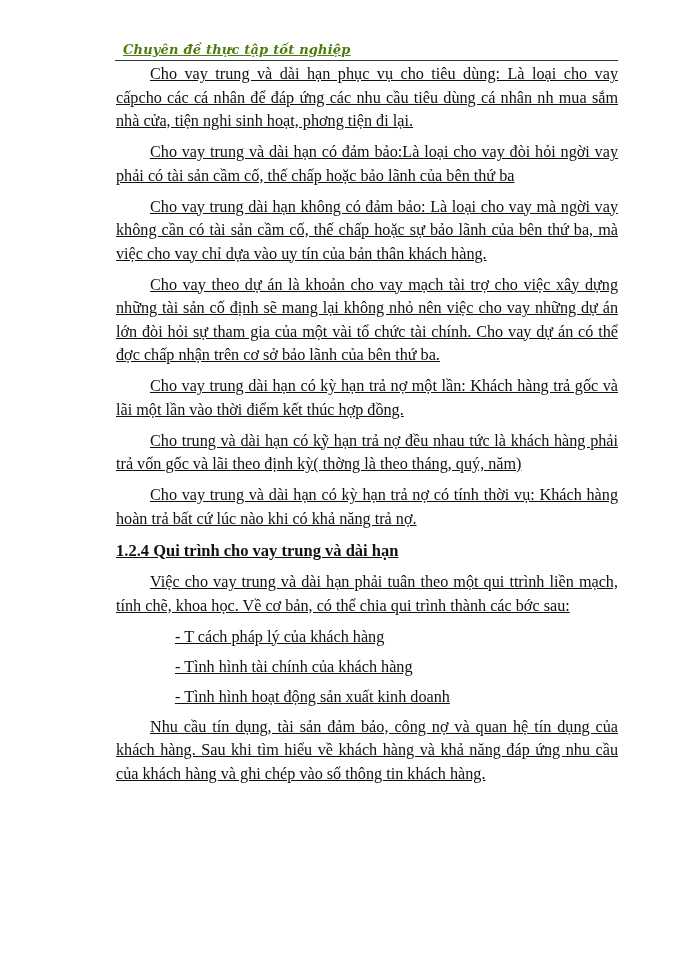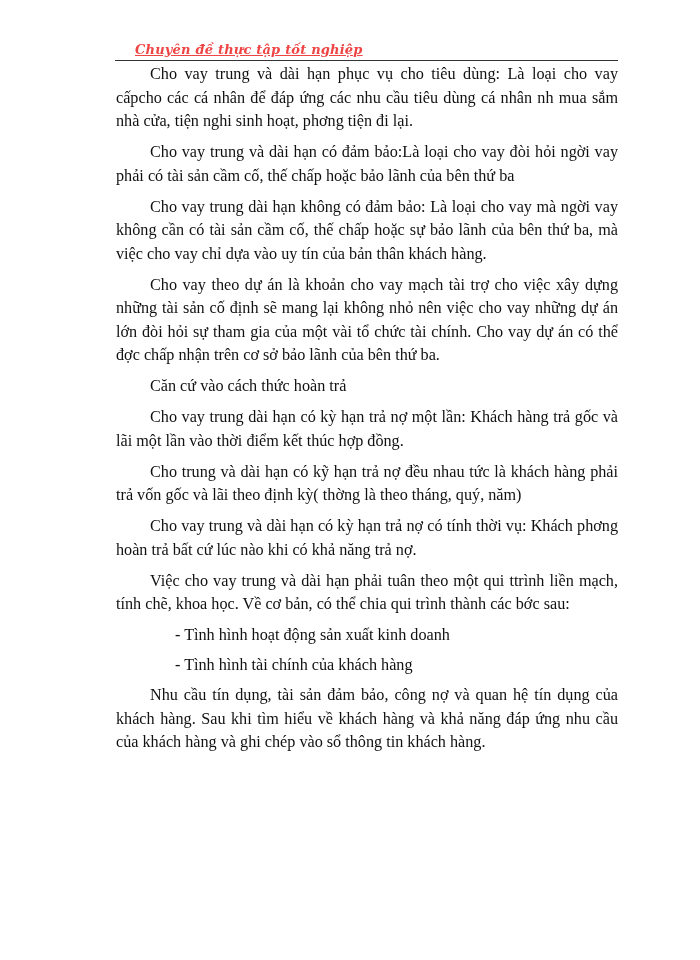--- a/index.html
+++ b/index.html
@@ -2,51 +2,52 @@
 <html><head>
 <meta charset="utf-8">
 <style>
   html, body { margin: 0; padding: 0; background: #ffffff; }
   body { width: 700px; height: 960px; position: relative; overflow: hidden;
          font-family: "Liberation Serif", "DejaVu Serif", serif; color: #111; }
   .page { position: absolute; left: 0; top: 0; width: 700px; height: 960px; background: #fff; }
   .header { position: absolute; left: 115px; top: 42px; width: 503px; height: 18px;
             border-bottom: 1.5px solid #333; }
   .header-title { font-family: "DejaVu Serif", serif; font-style: italic; font-weight: bold;
-                  font-size: 13px; text-decoration: underline; letter-spacing: 0.2px; color: #ef4444;
-                  position: absolute; left: 20px; top: 0px; }
-  .body { position: absolute; left: 116px; top: 63px; width: 502px; font-size: 16.2px; line-height: 23.5px; }
+                  font-size: 13px; text-decoration: underline; letter-spacing: 0.2px; color: #4d7c0f;
+                  position: absolute; left: 8px; top: 0px; }
+  .body { position: absolute; left: 116px; top: 63px; width: 502px; font-size: 16.2px; line-height: 23.5px; text-decoration: underline; }
   p { margin: 0 0 7.5px 0; text-align: justify; text-align-last: left; }
   p.indent { text-indent: 34px; }
   .heading { font-weight: bold; font-size: 16.5px; margin: 1px 0 9px 0; }
   .bullet { padding-left: 59px; text-indent: 0; margin-bottom: 6.5px; }
   .step-label { font-weight: bold; font-style: italic; }
   .step-num { font-style: italic; }
 </style>
 </head>
 <body>
 
 <div class="page">
   <div class="header">
     <span class="header-title">Chuyên đề thực tập tốt nghiệp</span>
   </div>
 
   <div class="body">
     <p class="indent">Cho vay trung và dài hạn phục vụ cho tiêu dùng: Là loại cho vay cấpcho các cá nhân để đáp ứng các nhu cầu tiêu dùng cá nhân nh    mua sắm nhà cửa, tiện nghi sinh hoạt, phơng    tiện đi lại.</p>
     <p class="indent">Cho vay trung và dài hạn có đảm bảo:Là loại cho vay đòi hỏi ngời vay phải có tài sản cầm cố, thế chấp hoặc bảo lãnh của bên thứ ba</p>
     <p class="indent">Cho vay trung dài hạn không có đảm bảo: Là loại cho vay mà ngời vay không cần có tài sản cầm cố, thế chấp hoặc sự bảo lãnh của bên thứ ba, mà việc cho vay chỉ dựa vào uy tín của bản thân khách hàng.</p>
     <p class="indent">Cho vay theo dự án là khoản cho vay mạch tài trợ cho việc xây dựng những tài sản cố định sẽ mang lại không nhỏ nên việc cho vay những dự án lớn đòi hỏi sự tham gia của một vài tổ chức tài chính. Cho vay dự án có thể đợc    chấp nhận trên cơ sở bảo lãnh của bên thứ  ba.</p>
-    <p class="indent">Căn cứ vào cách thức hoàn trả</p>
     <p class="indent">Cho vay trung dài hạn có kỳ hạn trả nợ một lần: Khách hàng trả gốc và lãi một lần vào thời điểm kết thúc hợp đồng.</p>
     <p class="indent">Cho trung và dài hạn có kỹ hạn trả nợ đều nhau tức là khách hàng phải trả vốn gốc và lãi theo định kỳ( thờng    là theo tháng, quý, năm)</p>
-    <p class="indent">Cho vay trung và dài hạn có kỳ hạn trả nợ có tính thời vụ: Khách phơng hoàn trả bất cứ lúc nào khi có khả năng trả nợ.</p>
+    <p class="indent">Cho vay trung và dài hạn có kỳ hạn trả nợ có tính thời vụ: Khách hàng hoàn trả bất cứ lúc nào khi có khả năng trả nợ.</p>
 
+    <p class="heading">1.2.4 Qui trình cho vay trung và dài hạn</p>
 
     <p class="indent">Việc cho vay trung và dài hạn phải tuân theo một qui ttrình liền mạch, tính chẽ, khoa học. Về cơ bản, có thể chia qui trình thành các bớc    sau:</p>
 
 
 
+    <p class="bullet">- T    cách pháp lý của khách hàng</p>
+    <p class="bullet">- Tình hình tài chính của khách hàng</p>
     <p class="bullet">- Tình hình hoạt động sản xuất kinh doanh</p>
-    <p class="bullet">- Tình hình tài chính của khách hàng</p>
 
     <p class="indent">Nhu cầu tín dụng, tài sản đảm bảo, công nợ và quan hệ tín dụng của khách hàng. Sau khi tìm hiểu về khách hàng và khả năng đáp ứng nhu cầu của khách hàng và ghi chép vào sổ thông tin khách hàng.</p>
   </div>
 </div>
 
 </body></html>

